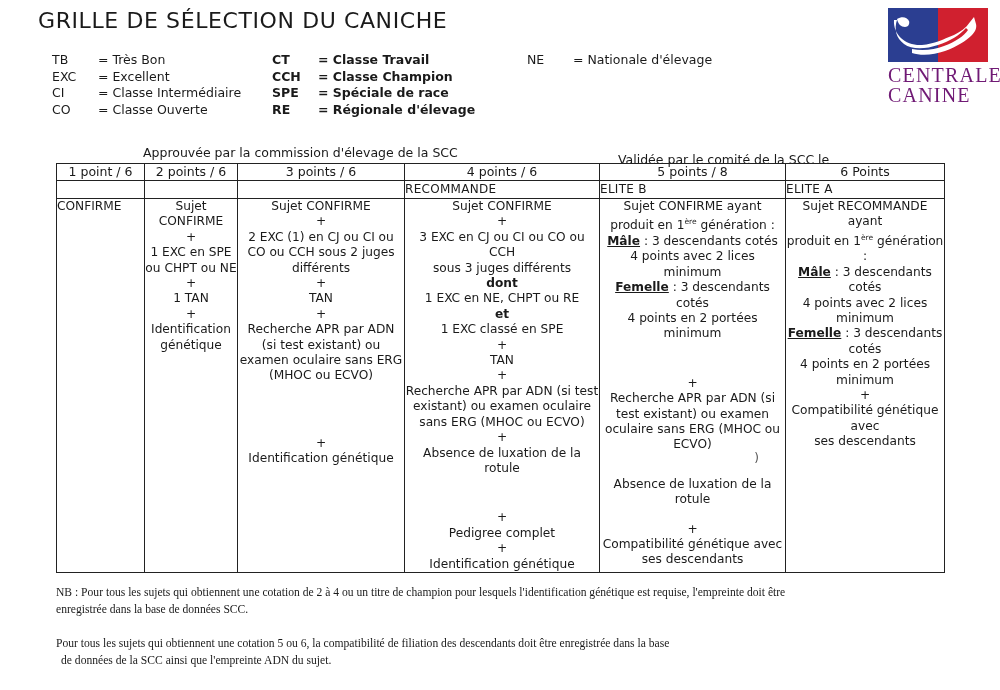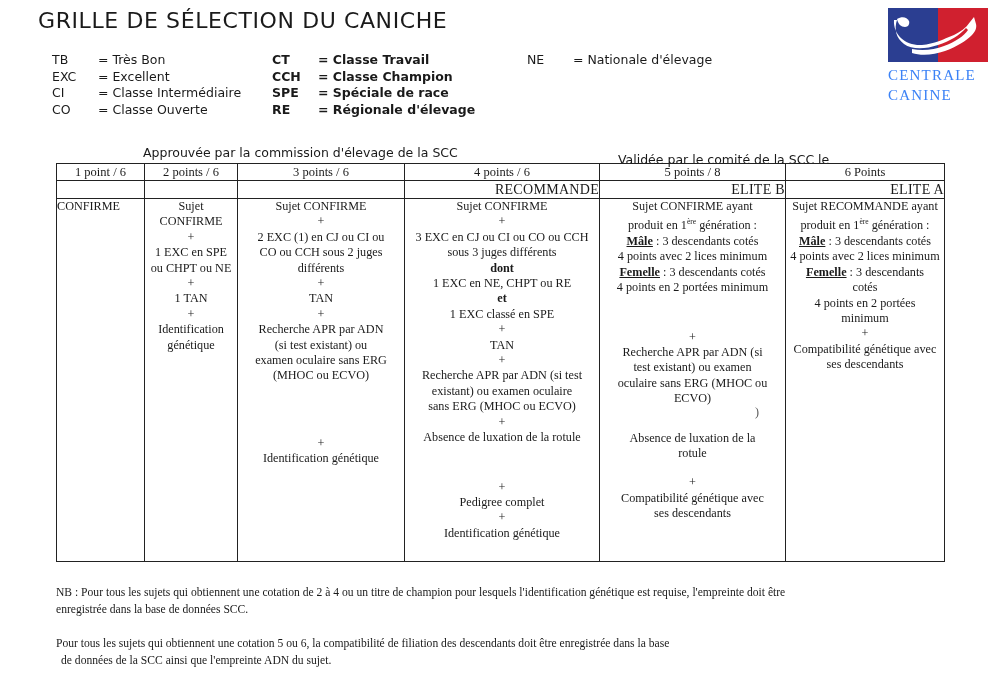--- a/index.html
+++ b/index.html
@@ -73,53 +73,52 @@
   }
   #logo-mark .half-red {
     position: absolute; right: 0; top: 0;
     width: 50%; height: 100%;
     background: #d0202f;
   }
   #logo-mark svg { position: absolute; left:0; top:0; }
   #logo-text {
     margin-top: 3px;
     font-family: "Liberation Serif", serif;
-    font-size: 15px;
+    font-size: 20px;
     line-height: 20px;
     letter-spacing: 1.2px;
-    color: #3b82f6;
+    color: #701a75;
     text-align: left;
   }
 
   
   #grid-table {
     position: absolute;
     left: 56px;
     top: 163px;
     width: 888px;
     border-collapse: collapse;
     table-layout: fixed;
   }
   #grid-table td, #grid-table th {
     border: 1px solid #222;
     padding: 0;
     vertical-align: top;
     font-weight: normal;
-    font-family: Liberation Serif, serif;
   }
   .hdr-points {
     text-align: center;
     font-size: 12.5px;
     height: 16px;
     line-height: 16px;
     vertical-align: middle;
   }
   .hdr-label {
-    text-align: right;
-    font-size: 14px;
+    text-align: left;
+    font-size: 12px;
     font-weight: bold;
     height: 17px;
     line-height: 17px;
     vertical-align: middle;
     letter-spacing: 0.3px;
   }
   .body-cell {
     font-size: 12.2px;
     line-height: 15.4px;
     text-align: center;

